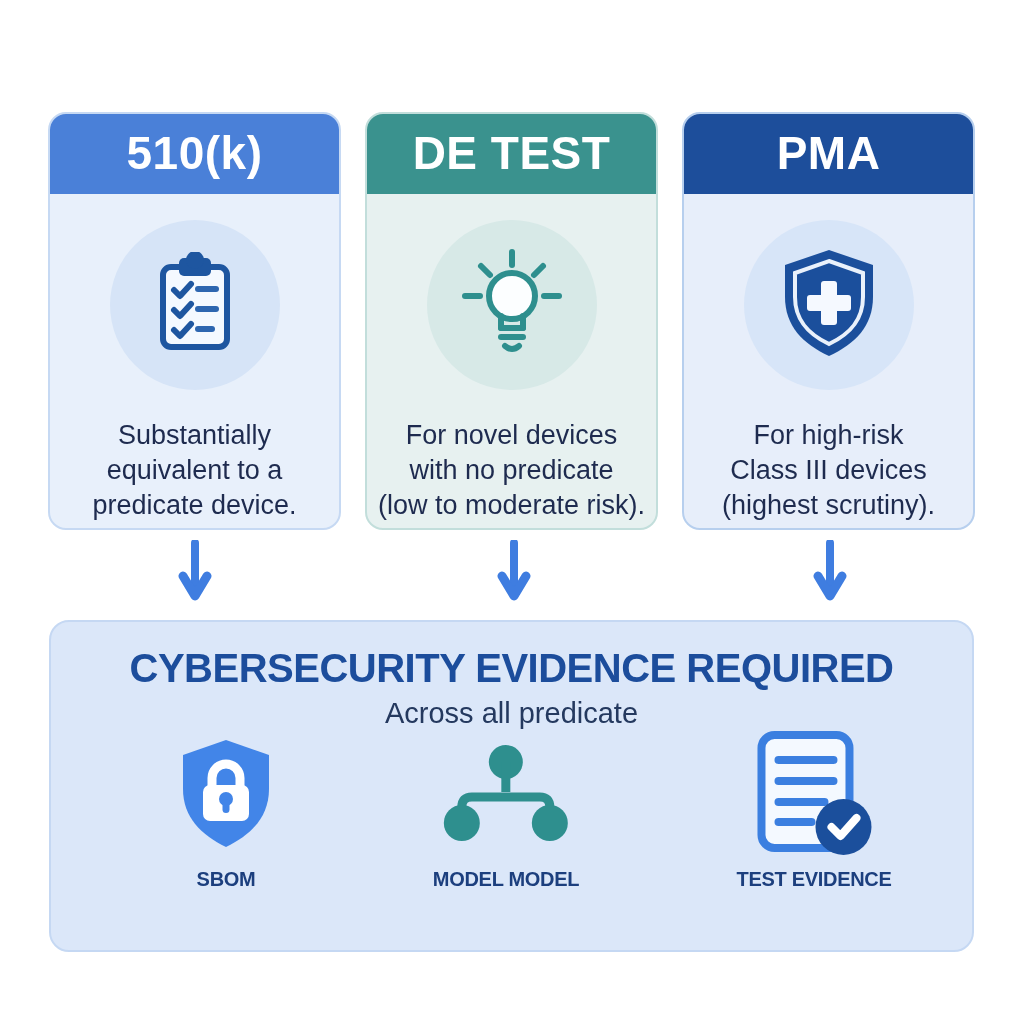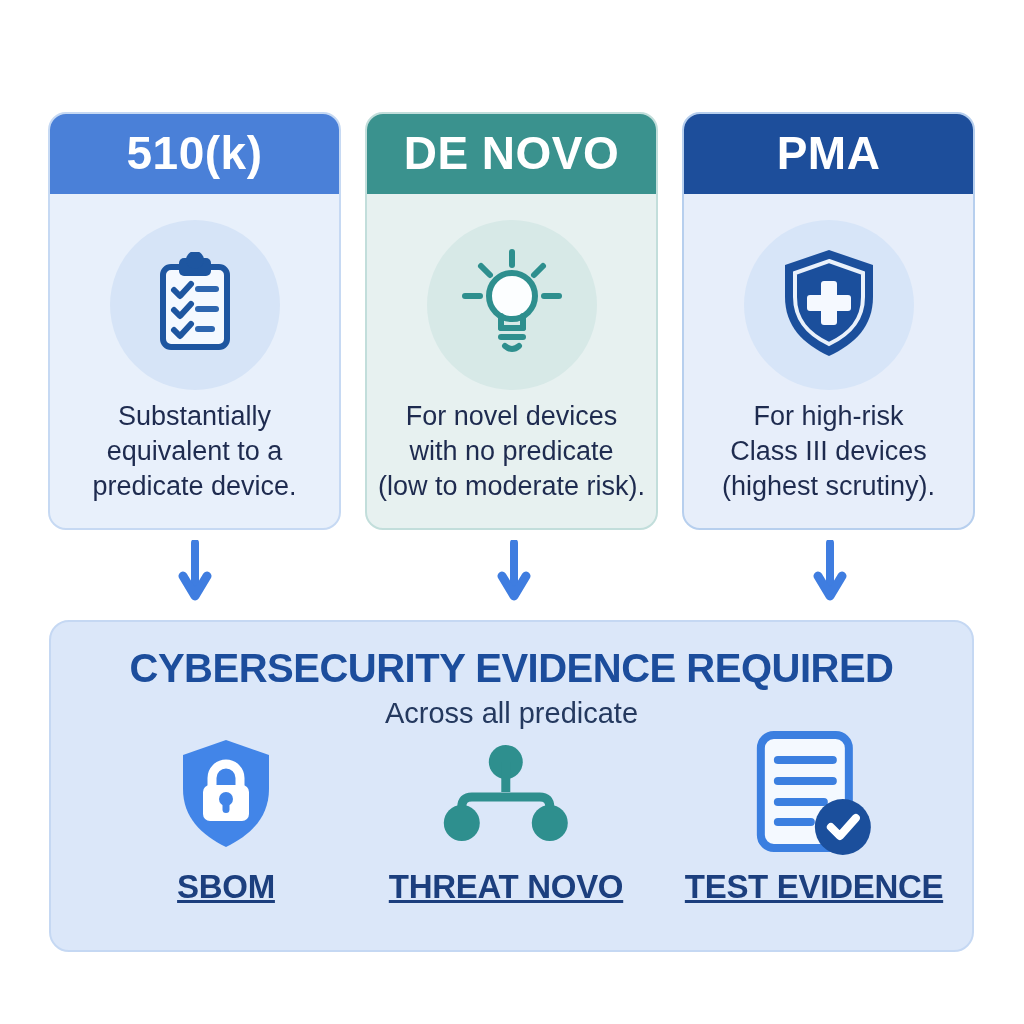--- a/index.html
+++ b/index.html
@@ -34,21 +34,21 @@
   .card-body { flex:1; display:flex; flex-direction:column; align-items:center; }
   .icon-circle {
     width:170px; height:170px; border-radius:50%;
     margin-top:26px; display:flex; align-items:center; justify-content:center;
   }
   .card-510k   .icon-circle { background:#d6e4f7; }
   .card-denovo .icon-circle { background:#d7e9e7; }
   .card-pma    .icon-circle { background:#d7e5f8; }
 
   .card-desc {
-    margin-top:9px; text-align:center; white-space:pre-line;
+    margin-top:28px; text-align:center; white-space:pre-line;
     font-size:27px; line-height:35px; color:#1e2b4f;
   }
 
   
   .flow-arrow { position:absolute; top:540px; }
   .flow-arrow.a1 { left:177px; }
   .flow-arrow.a2 { left:496px; }
   .flow-arrow.a3 { left:812px; }
 
   
@@ -66,22 +66,22 @@
   }
   .evidence-item {
     position:absolute; top:108px; transform:translateX(-50%);
     display:flex; flex-direction:column; align-items:center;
   }
   .evidence-item.e1 { left:175px; }
   .evidence-item.e2 { left:455px; }
   .evidence-item.e3 { left:763px; }
   .evidence-icon-box { height:128px; display:flex; align-items:center; justify-content:center; }
   .evidence-label {
-    margin-top:10px; font-size:33px; font-weight:bold;
-    letter-spacing:-0.3px; color:#1c3f7e; white-space:nowrap;text-decoration:underline;
+    margin-top:10px; font-size:20px; font-weight:bold;
+    letter-spacing:-0.3px; color:#1c3f7e; white-space:nowrap;
   }
 </style>
 </head>
 <body>
 
 <div class="canvas">
 
   <div class="cards-row">
 
     <div class="pathway-card card-510k">
@@ -102,21 +102,21 @@
             </svg>
           </span>
         </div>
         <div class="card-desc">Substantially
 equivalent to a
 predicate device.</div>
       </div>
     </div>
 
     <div class="pathway-card card-denovo">
-      <div class="card-header">DE NOVO</div>
+      <div class="card-header">DE TEST</div>
       <div class="card-body">
         <div class="icon-circle">
           <span>
             <svg width="112" height="114" viewBox="0 0 112 114">
               <line x1="56" y1="6" x2="56" y2="19" stroke="#2e8f8e" stroke-width="6" stroke-linecap="round"></line>
               <line x1="25" y1="20" x2="34" y2="29" stroke="#2e8f8e" stroke-width="6" stroke-linecap="round"></line>
               <line x1="87" y1="20" x2="78" y2="29" stroke="#2e8f8e" stroke-width="6" stroke-linecap="round"></line>
               <line x1="9" y1="50" x2="24" y2="50" stroke="#2e8f8e" stroke-width="6" stroke-linecap="round"></line>
               <line x1="88" y1="50" x2="103" y2="50" stroke="#2e8f8e" stroke-width="6" stroke-linecap="round"></line>
               <circle cx="56" cy="50" r="23" fill="#fcfeff" stroke="#2e8f8e" stroke-width="6"></circle>
@@ -194,21 +194,21 @@
     <div class="evidence-item e2">
       <div class="evidence-icon-box">
         <svg width="130" height="100" viewBox="0 0 130 100">
           <circle cx="65" cy="18" r="17" fill="#2e8f8e"></circle>
           <line x1="65" y1="18" x2="65" y2="48" stroke="#2e8f8e" stroke-width="9"></line>
           <path d="M21 72 V63 Q21 53 31 53 H99 Q109 53 109 63 V72" fill="none" stroke="#2e8f8e" stroke-width="9" stroke-linejoin="round"></path>
           <circle cx="21" cy="79" r="18" fill="#2e8f8e"></circle>
           <circle cx="109" cy="79" r="18" fill="#2e8f8e"></circle>
         </svg>
       </div>
-      <div class="evidence-label">THREAT NOVO</div>
+      <div class="evidence-label">MODEL MODEL</div>
     </div>
 
     <div class="evidence-item e3">
       <div class="evidence-icon-box">
         <svg width="120" height="130" viewBox="0 0 120 130">
           <rect x="7" y="6" width="88" height="113" rx="13" fill="#f4f9ff" stroke="#3b7fe0" stroke-width="8"></rect>
           <line x1="24" y1="31" x2="79" y2="31" stroke="#3b7fe0" stroke-width="8" stroke-linecap="round"></line>
           <line x1="24" y1="52" x2="79" y2="52" stroke="#3b7fe0" stroke-width="8" stroke-linecap="round"></line>
           <line x1="24" y1="73" x2="70" y2="73" stroke="#3b7fe0" stroke-width="8" stroke-linecap="round"></line>
           <line x1="24" y1="93" x2="57" y2="93" stroke="#3b7fe0" stroke-width="8" stroke-linecap="round"></line>

